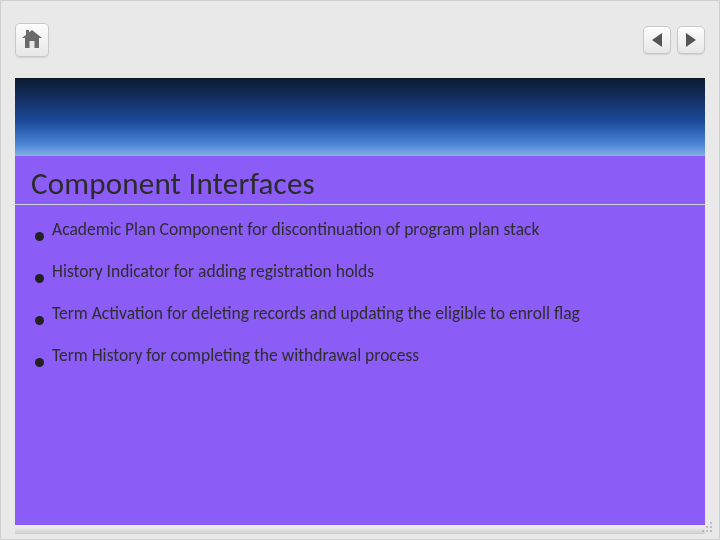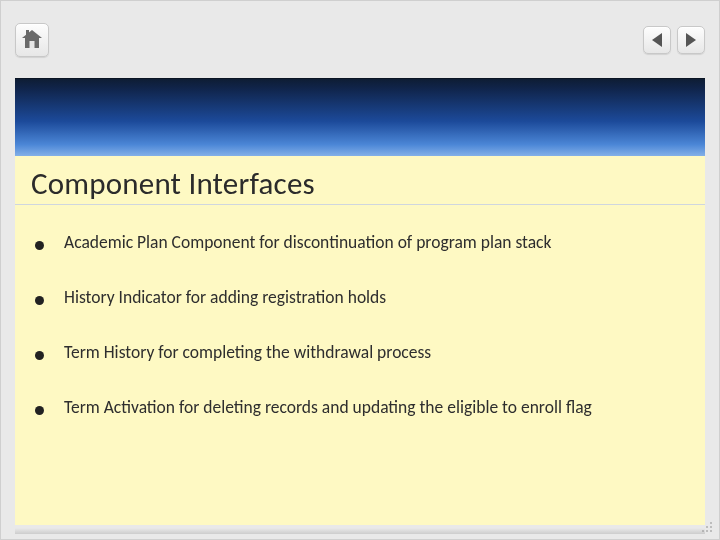--- a/index.html
+++ b/index.html
@@ -72,45 +72,44 @@
     top: 78px; left: 15px; right: 15px;
     height: 78px;
     background: linear-gradient(#0e1d34 0%, #10244a 12%, #1c4a9a 55%, #4b86d6 85%, #83b0e8 100%);
     border-top: 1px solid #0b1523;
   }
 
   
   .slide {
     position: absolute;
     top: 156px; left: 15px; right: 15px; bottom: 15px;
-    background: #fef9c3;
+    background: #8b5cf6;
   }
 
   .title-wrap {
     padding: 8px 16px 2px 16px;
     border-bottom: 1px solid #cfd6df;
   }
   .title {
     font-size: 31px;
     font-weight: 400;
     color: #2b2b2b;
     letter-spacing: .2px;
   }
 
   .bullets {
     padding: 14px 20px 0 20px;
     display: flex; flex-direction: column;
     gap: 20px;
   }
   .bullet {
-    display: flex; align-items: center; gap: 20px;
+    display: flex; align-items: flex-end; gap: 8px;
     font-size: 17.5px;
     color: #2e2e2e;
     line-height: 1.25;
-    margin-top: 13px;
   }
   .dot {
     width: 9px; height: 9px; border-radius: 50%;
     background: #222;
     margin-top: 6px;
     flex: 0 0 auto;
   }
 
   
   .bottom-shadow {
@@ -168,25 +167,25 @@
       <div class="bullet">
         <div class="dot"></div>
         <div>Academic Plan Component for discontinuation of program plan stack</div>
       </div>
       <div class="bullet">
         <div class="dot"></div>
         <div>History Indicator for adding registration holds</div>
       </div>
       <div class="bullet">
         <div class="dot"></div>
-        <div>Term History for completing the withdrawal process</div>
+        <div>Term Activation for deleting records and updating the eligible to enroll flag</div>
       </div>
       <div class="bullet">
         <div class="dot"></div>
-        <div>Term Activation for deleting records and updating the eligible to enroll flag</div>
+        <div>Term History for completing the withdrawal process</div>
       </div>
     </div>
   </div>
 
   <div class="bottom-shadow"></div>
   <div class="resize-grip">
     <span></span>
       <span></span>
       <span></span>
       <span></span>

